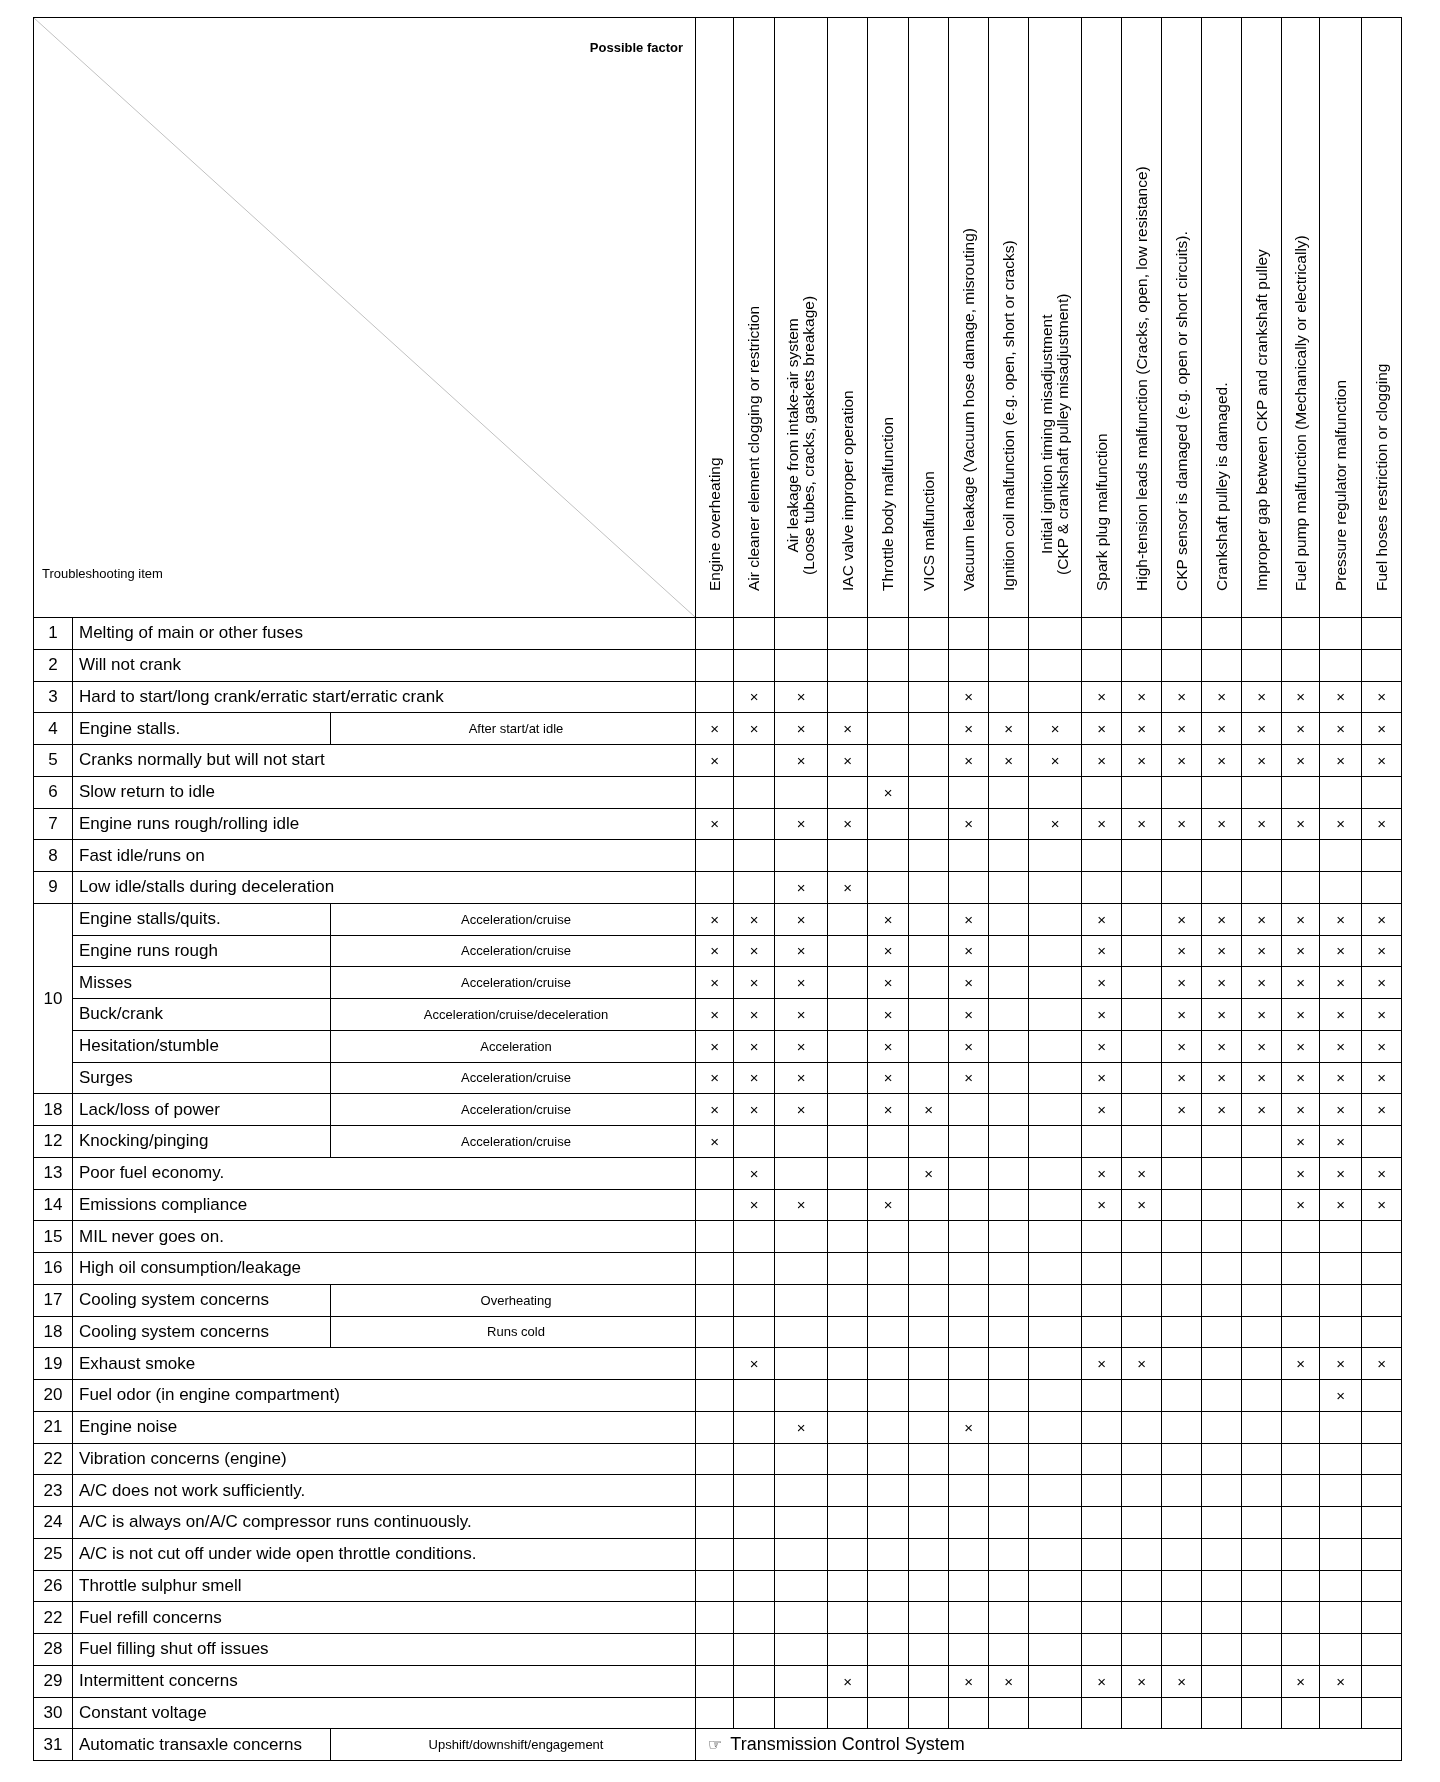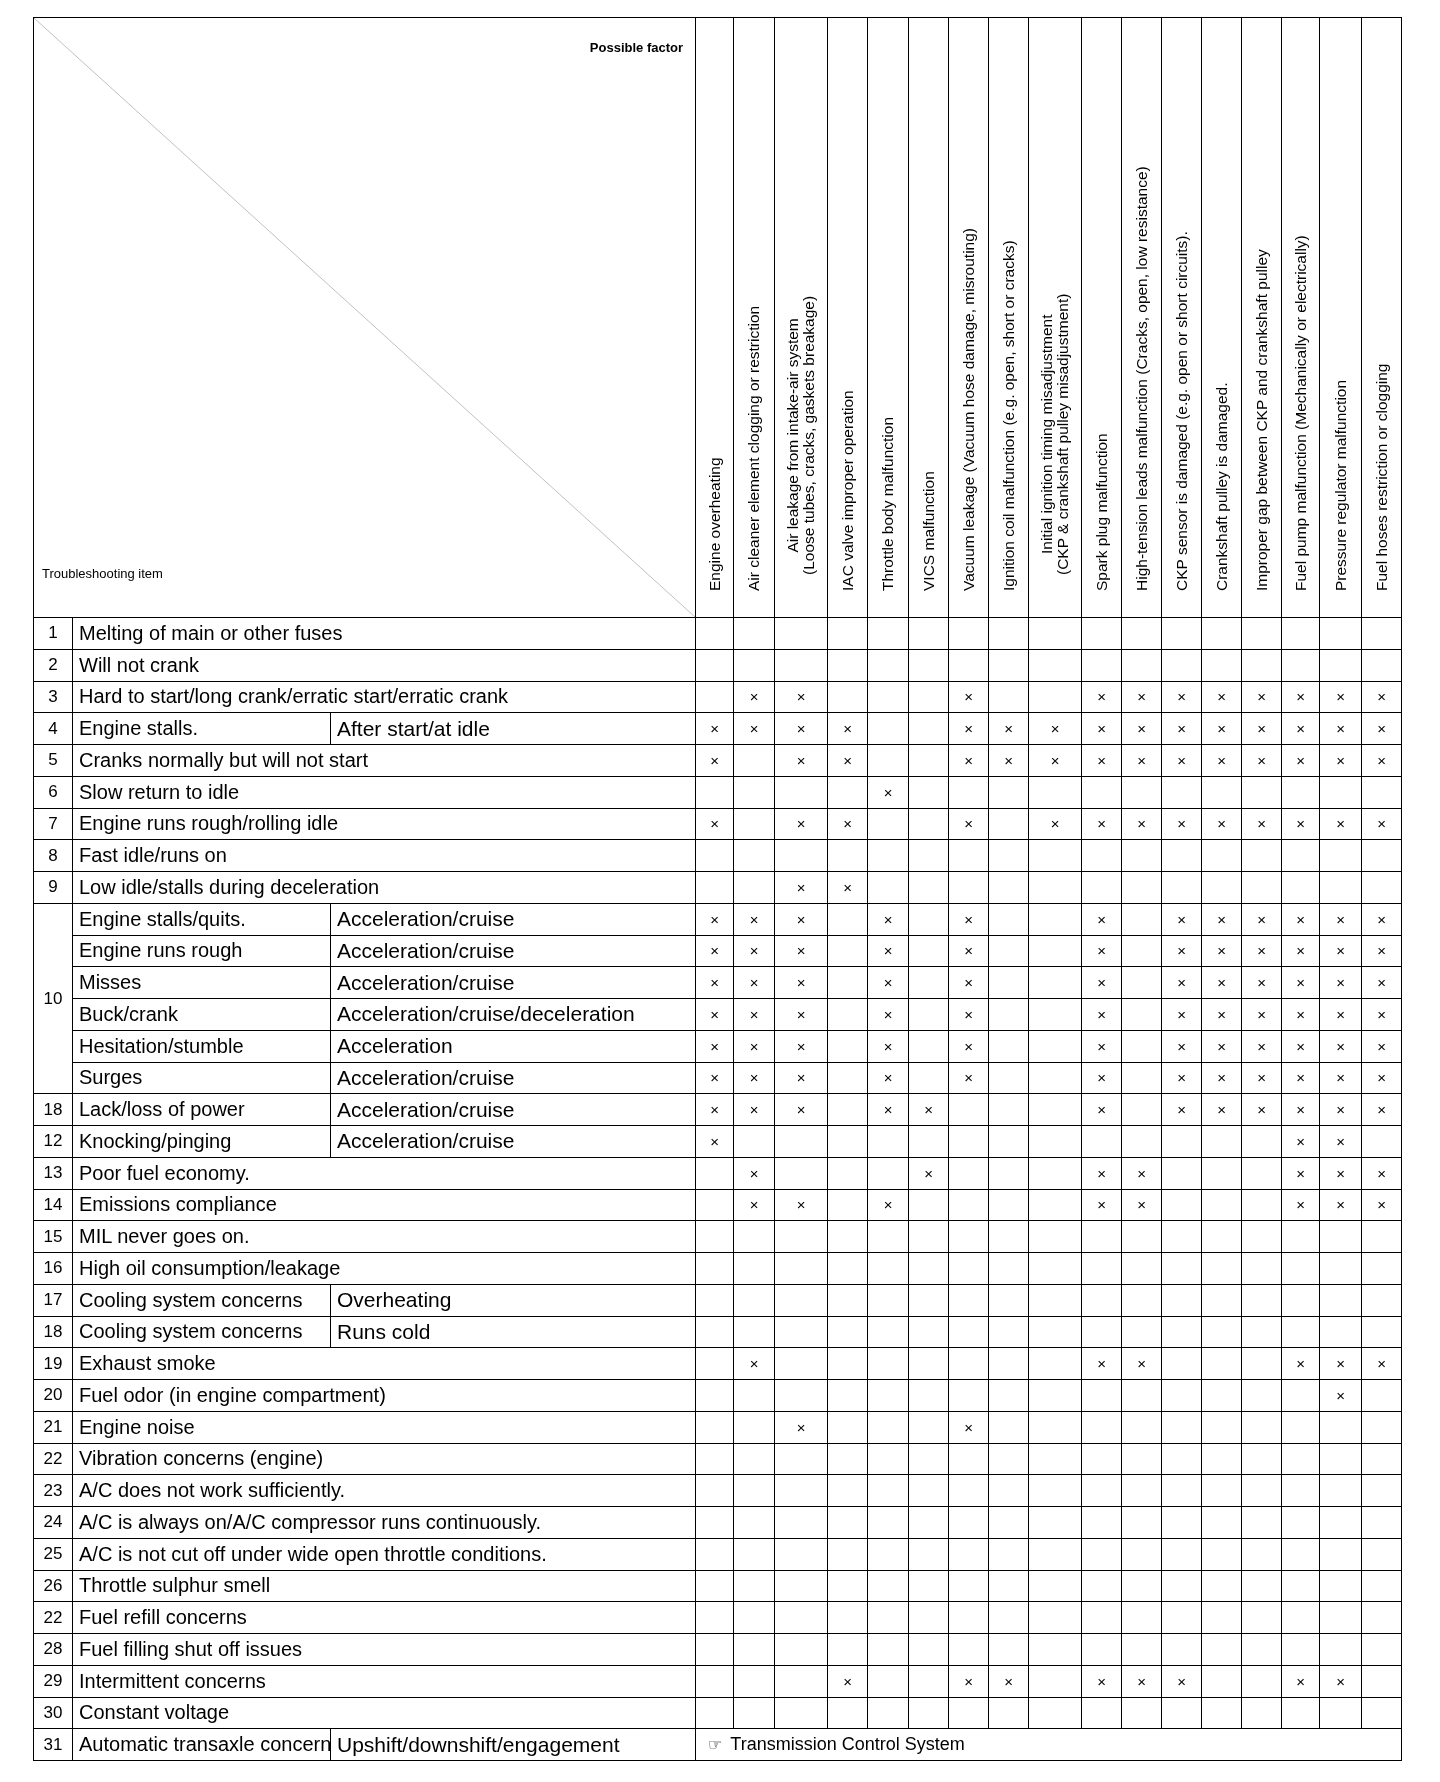--- a/index.html
+++ b/index.html
@@ -9,22 +9,22 @@
   table.matrix td, table.matrix th { border: 1.6px solid #000; padding: 0; font-weight: normal; }
   table.matrix tr.hdr { height: 600px; }
   table.matrix tr.row { height: 31.75px; }
   .corner { position: relative; overflow: hidden; }
   .corner svg { position: absolute; left: 0; top: 0; width: 100%; height: 100%; }
   .corner .pf { position: absolute; right: 12px; top: 22px; font-weight: bold; font-size: 13px; }
   .corner .ti { position: absolute; left: 8px; bottom: 36px; font-weight: normal; font-size: 13px; }
   .vh { position: relative; }
   .vh .vtxt { position: absolute; left: 50%; bottom: 10px; transform-origin: 0 0; transform: rotate(-90deg) translate(0, -50%); white-space: pre; font-size: 15.5px; line-height: 16px; }
   .num { text-align: center; font-size: 17px; }
-  .item { font-size: 20px; padding-left: 6px !important; white-space: nowrap; overflow: hidden; margin-left: 48px; }
-  .cond { font-size: 21px; padding-left: 6px !important; white-space: nowrap; overflow: hidden; }
+  .item { font-size: 17px; padding-left: 6px !important; white-space: nowrap; overflow: hidden; margin-left: 48px; }
+  .cond { font-size: 13px; padding-left: 6px !important; white-space: nowrap; overflow: hidden; text-align: center; }
   .mk { text-align: center; font-size: 15px; }
   .ref { font-size: 18px; padding-left: 12px !important; white-space: nowrap; }
   .ref .hand { font-size: 16px; margin-right: 8px; }
 </style>
 </head>
 <body>
 
 <div id="sheet">
   <table class="matrix" id="matrix">
     <colgroup id="cols">

